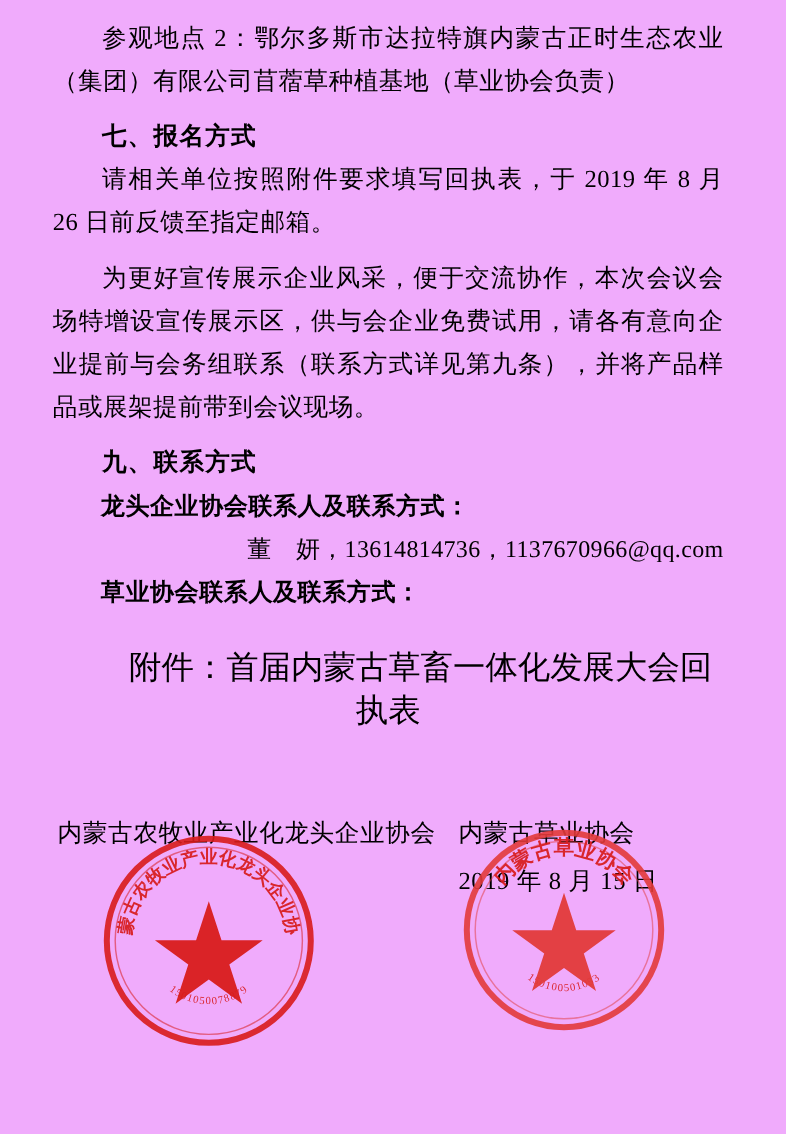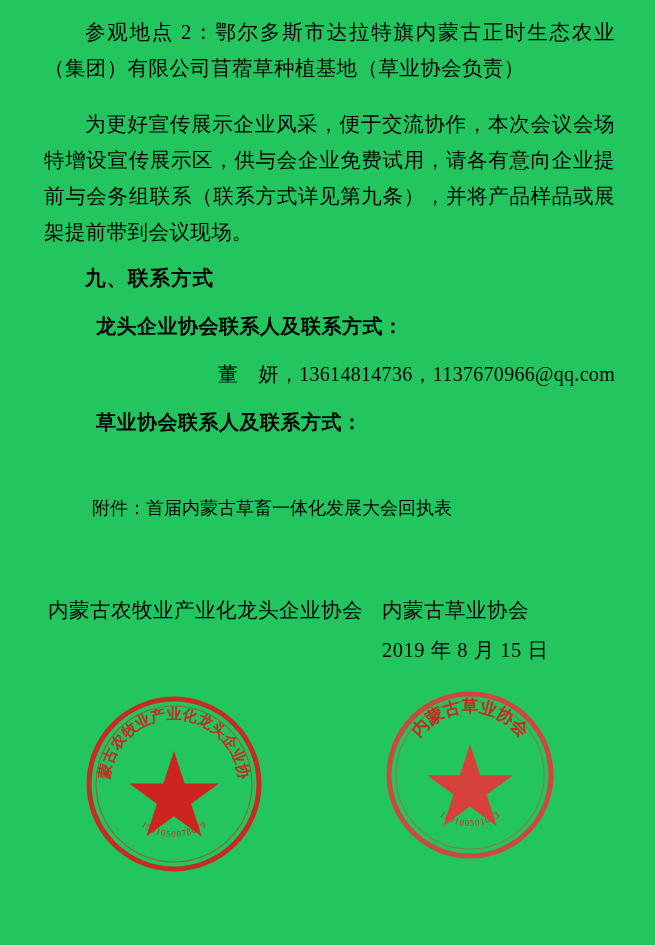--- a/index.html
+++ b/index.html
@@ -8,24 +8,24 @@
     background: #ffffff;
   }
   body {
     font-family: "Liberation Serif", "DejaVu Serif", serif;
     color: #000000;
   }
   .page {
     position: relative;
     width: 655px;
     height: 945px;
-    background: #22c55e;
+    background: #f0abfc;
     overflow: hidden;
     box-sizing: border-box;
-    padding: 14px 40px 0 44px;
+    padding: 14px 52px 0 44px;
   }
   .para {
     font-size: 20.5px;
     line-height: 36px;
     text-align: justify;
     text-justify: inter-ideograph;
     letter-spacing: 0.4px;
     margin: 0;
     white-space: pre-wrap;
   }
@@ -38,39 +38,40 @@
     font-weight: bold;
     text-indent: 2em;
     margin: 0;
     letter-spacing: 1px;
   }
   .subheading {
     font-size: 20px;
     line-height: 36px;
     font-weight: bold;
     text-indent: 2em;
-    margin: 12px;
+    margin: 0;
     letter-spacing: 0.5px;
   }
   .contact-line {
     font-size: 20px;
     line-height: 36px;
     text-indent: 2em;
     margin: 0;
     letter-spacing: 0.3px;
     text-align: right;
   }
   .spacer-sm { height: 10px; }
   .spacer-md { height: 26px; }
 
   .attach {
-    font-size: 18px;
-    line-height: 36px;
-    text-indent: 2em;
-    margin: 12px;
+    font-size: 27px;
+    line-height: 36px;
+    text-indent: 2em;
+    margin: 0;
+    text-align: center;
   }
 
   
   .sig-row {
     position: relative;
     margin-top: 36px;
     height: 120px;
   }
   .sig-left {
     position: absolute;
@@ -131,21 +132,23 @@
 </style>
 </head>
 <body>
 
 <div class="page">
 
   <p class="para indent">参观地点 2：鄂尔多斯市达拉特旗内蒙古正时生态农业（集团）有限公司苜蓿草种植基地（草业协会负责）</p>
 
   <div class="spacer-sm"></div>
 
-
+  <h2 class="heading">七、报名方式</h2>
+
+  <p class="para indent">请相关单位按照附件要求填写回执表，于 2019 年 8 月 26 日前反馈至指定邮箱。</p>
 
   <div class="spacer-sm"></div>
 
 
   <p class="para indent">为更好宣传展示企业风采，便于交流协作，本次会议会场特增设宣传展示区，供与会企业免费试用，请各有意向企业提前与会务组联系（联系方式详见第九条），并将产品样品或展架提前带到会议现场。</p>
 
   <div class="spacer-sm"></div>
 
   <h2 class="heading">九、联系方式</h2>
 

